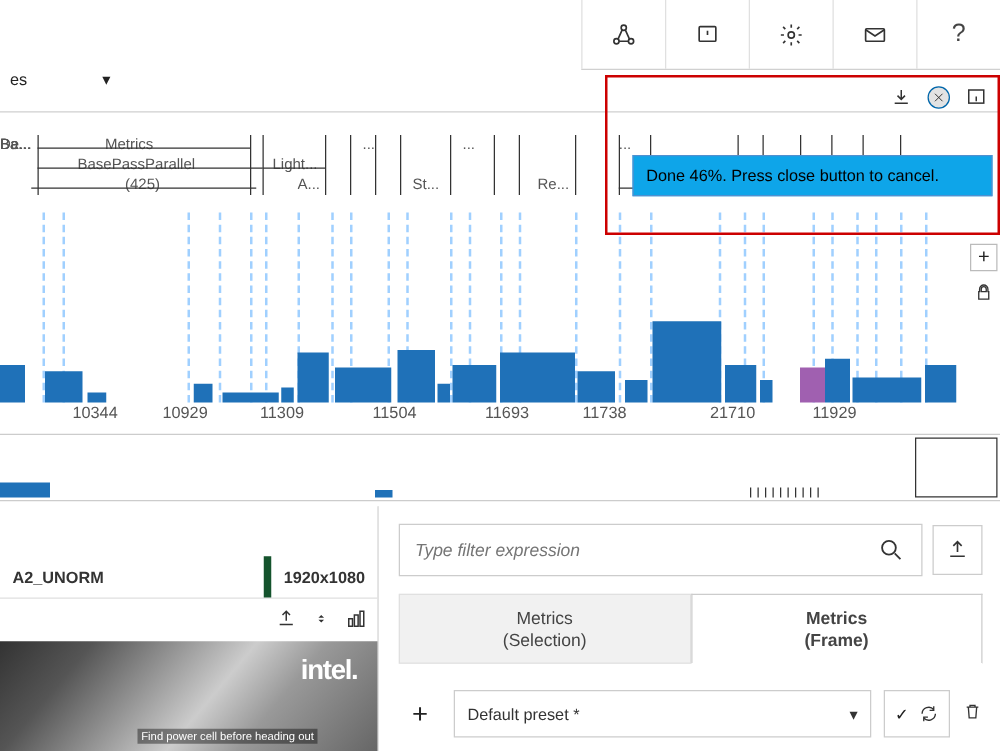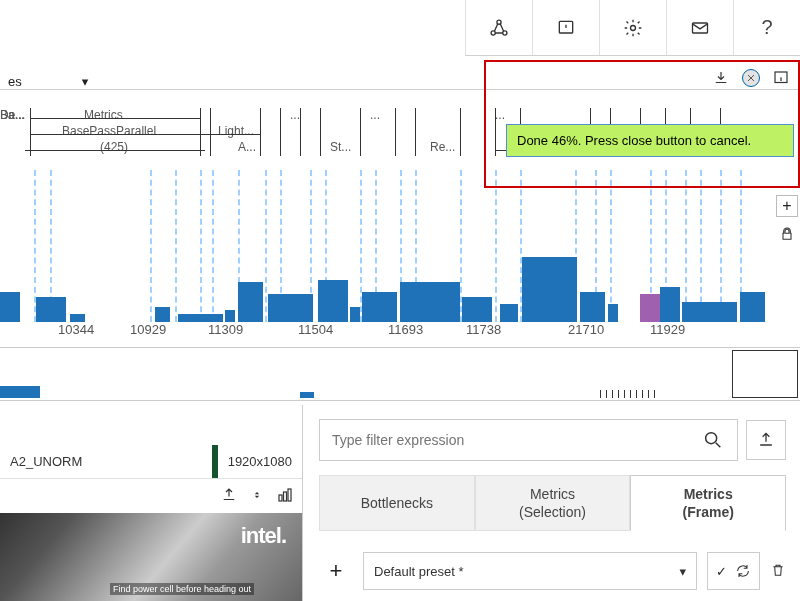--- a/index.html
+++ b/index.html
@@ -5,28 +5,28 @@
   * { box-sizing: border-box; margin: 0; padding: 0; font-family: -apple-system, "Segoe UI", Arial, sans-serif; }
   body { width: 800px; height: 601px; background: #fff; position: relative; overflow: hidden; font-size: 13px; color: #222; }
 
   
   .toolbar { position: absolute; top: 0; right: 0; height: 56px; display: flex; border-bottom: 1px solid #d0d0d0; background: #fff; }
   .toolbar-btn { width: 67px; height: 55px; display: flex; align-items: center; justify-content: center; border-left: 1px solid #e0e0e0; cursor: pointer; }
   .toolbar-btn svg { width: 20px; height: 20px; }
 
   
   .dropdown-bar { position: absolute; top: 56px; left: 0; right: 0; height: 34px; border-bottom: 1px solid #d0d0d0; background: #fff; display: flex; align-items: center; }
-  .dd { display: flex; align-items: flex-end; padding: 0 8px; height: 100%; gap: 60px; }
+  .dd { display: flex; align-items: flex-start; padding: 0 8px; height: 100%; gap: 60px; }
 
   
   .highlight-box { position: absolute; top: 60px; left: 484px; width: 316px; height: 128px; border: 2px solid #c00; z-index: 5; pointer-events: none; }
   .mini-toolbar { position: absolute; right: 4px; top: 4px; display: flex; gap: 4px; pointer-events: auto; }
   .mini-btn { width: 26px; height: 24px; display: flex; align-items: center; justify-content: center; }
   .close-circle { border: 1px solid #0066aa; border-radius: 50%; width: 18px; height: 18px; display: flex; align-items: center; justify-content: center; background: #e3e3e3; }
-  .status-bubble { position: absolute; top: 62px; left: 20px; right: 4px; padding: 8px 10px; background: #bef264; border: 1px solid #5090d0; color: #000; font-size: 13px; pointer-events: auto; }
+  .status-bubble { position: absolute; top: 62px; left: 20px; right: 4px; padding: 8px 10px; background: #0ea5e9; border: 1px solid #5090d0; color: #000; font-size: 13px; pointer-events: auto; }
 
   
   .tracks { position: absolute; top: 108px; left: 0; right: 0; height: 60px; font-size: 12px; color: #555; }
   .track-label { position: absolute; font-size: 12px; white-space: nowrap; overflow: hidden; }
   .track-line { position: absolute; height: 1px; background: #333; }
 
   
   .guides { position: absolute; top: 170px; left: 0; right: 0; height: 152px; }
   .guide { position: absolute; top: 0; bottom: 0; border-left: 2px dashed #a0d0ff; }
 
@@ -43,31 +43,31 @@
 
   
   .overview { position: absolute; top: 347px; left: 0; right: 0; height: 54px; border-top: 1px solid #ccc; border-bottom: 1px solid #ccc; background: #fff; }
   .ov-window { position: absolute; right: 2px; top: 2px; width: 66px; height: 48px; border: 1px solid #333; }
   .ov-ruler { position: absolute; right: 0; bottom: 0; height: 14px; width: 200px; display: flex; }
   .ov-tick { width: 6px; border-left: 1px solid #333; height: 8px; margin-top: 4px; }
 
   
   .lower { position: absolute; top: 405px; left: 0; right: 0; bottom: 0; display: flex; }
   .lower-left { width: 303px; border-right: 1px solid #ccc; position: relative; }
-  .info-row { position: absolute; top: 40px; left: 0; right: 0; height: 34px; display: flex; align-items: center; border-bottom: 1px solid #e0e0e0; }
+  .info-row { position: absolute; top: 40px; left: 0; right: 0; height: 34px; display: flex; align-items: center; border-bottom: 1px solid #e0e0e0; font-weight: bold; }
   .info-cell { padding: 0 10px; font-size: 13px; color: #333; }
   .info-cell.right { margin-left: auto; border-left: 6px solid #14532d; height: 100%; display: flex; align-items: center; }
   .info-icons { position: absolute; top: 75px; right: 0; height: 30px; display: flex; align-items: center; gap: 10px; padding: 0 8px; }
   .preview-img { position: absolute; top: 108px; left: 0; right: 0; bottom: 0; background: linear-gradient(130deg, #333 0%, #555 20%, #888 35%, #aaa 45%, #ccc 55%, #999 70%, #666 100%); display: flex; align-items: flex-start; justify-content: flex-end; }
   .intel-logo { position: absolute; top: 118px; right: 16px; color: #fff; font-weight: bold; font-size: 22px; letter-spacing: -1px; }
   .preview-hint { position: absolute; bottom: 6px; left: 110px; color: #fff; font-size: 9px; background: rgba(0,0,0,.4); padding: 1px 3px; }
 
   .lower-right { flex: 1; position: relative; background: #fff; }
   .filter-row { position: absolute; top: 14px; left: 16px; right: 14px; height: 42px; display: flex; align-items: center; gap: 8px; }
-  .filter-input { flex: 1; height: 42px; border: 1px solid #ccc; padding: 0 40px 0 12px; font-size: 14px; color: #888; position: relative; }
+  .filter-input { flex: 1; height: 42px; border: 1px solid #ccc; padding: 0 40px 0 12px; font-size: 14px; color: #888; position: relative; font-style: italic; }
   .filter-search-icon { position: absolute; right: 76px; top: 24px; }
   .share-btn { width: 40px; height: 40px; border: 1px solid #ccc; display: flex; align-items: center; justify-content: center; }
 
   .tabs { position: absolute; top: 70px; left: 16px; right: 14px; display: flex; height: 56px; }
   .tab { flex: 1; display: flex; align-items: center; justify-content: center; text-align: center; font-size: 14px; color: #444; border: 1px solid transparent; padding: 0 6px; line-height: 1.3; }
   .tab.active { border: 1px solid #ccc; border-bottom: 1px solid #fff; background: #fff; font-weight: 600; }
   .tab:not(.active) { background: #f1f1f1; border: 1px solid #e0e0e0; }
 
   .preset-row { position: absolute; bottom: 10px; left: 16px; right: 14px; height: 40px; display: flex; align-items: center; gap: 10px; }
   .plus-btn { width: 34px; height: 34px; display: flex; align-items: center; justify-content: center; font-size: 22px; }
@@ -316,23 +316,20 @@
           </svg>
         </div>
     </div>
     <svg class="filter-search-icon" viewBox="0 0 24 24" width="22" height="22">
         <circle cx="10" cy="10" r="6"></circle>
         <path d="M15 15l5 5"></path>
       </svg>
 
     <div class="tabs">
       <div class="tab">
-          <span>Bottlenecks</span>
-        </div>
-      <div class="tab">
           <span style="white-space:pre-line;text-align:center">Metrics
 (Selection)</span>
         </div>
       <div class="tab active">
           <span style="white-space:pre-line;text-align:center">Metrics
 (Frame)</span>
         </div>
     </div>
 
     <div class="preset-row">

